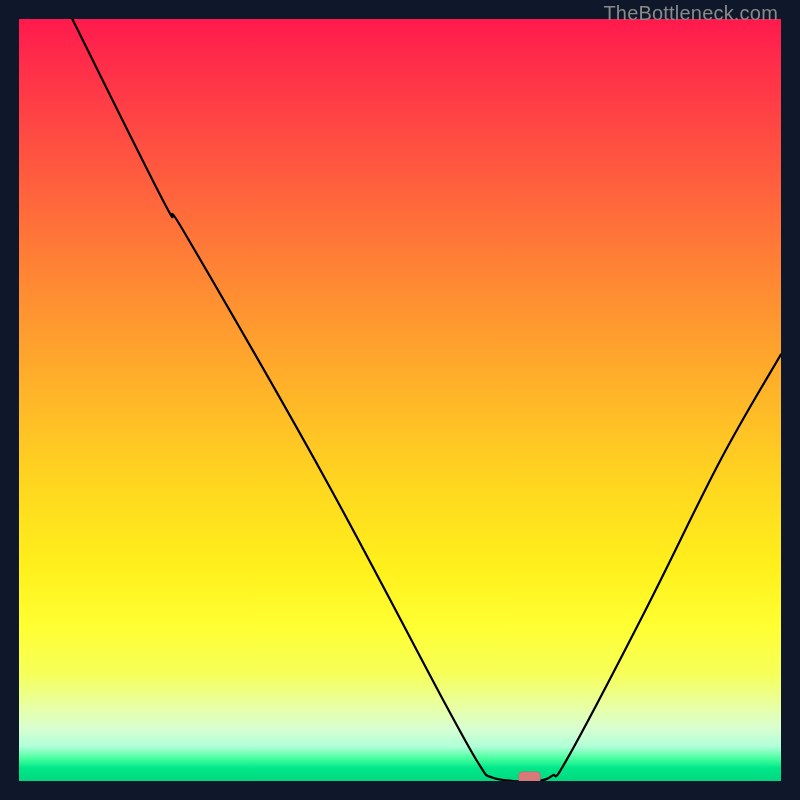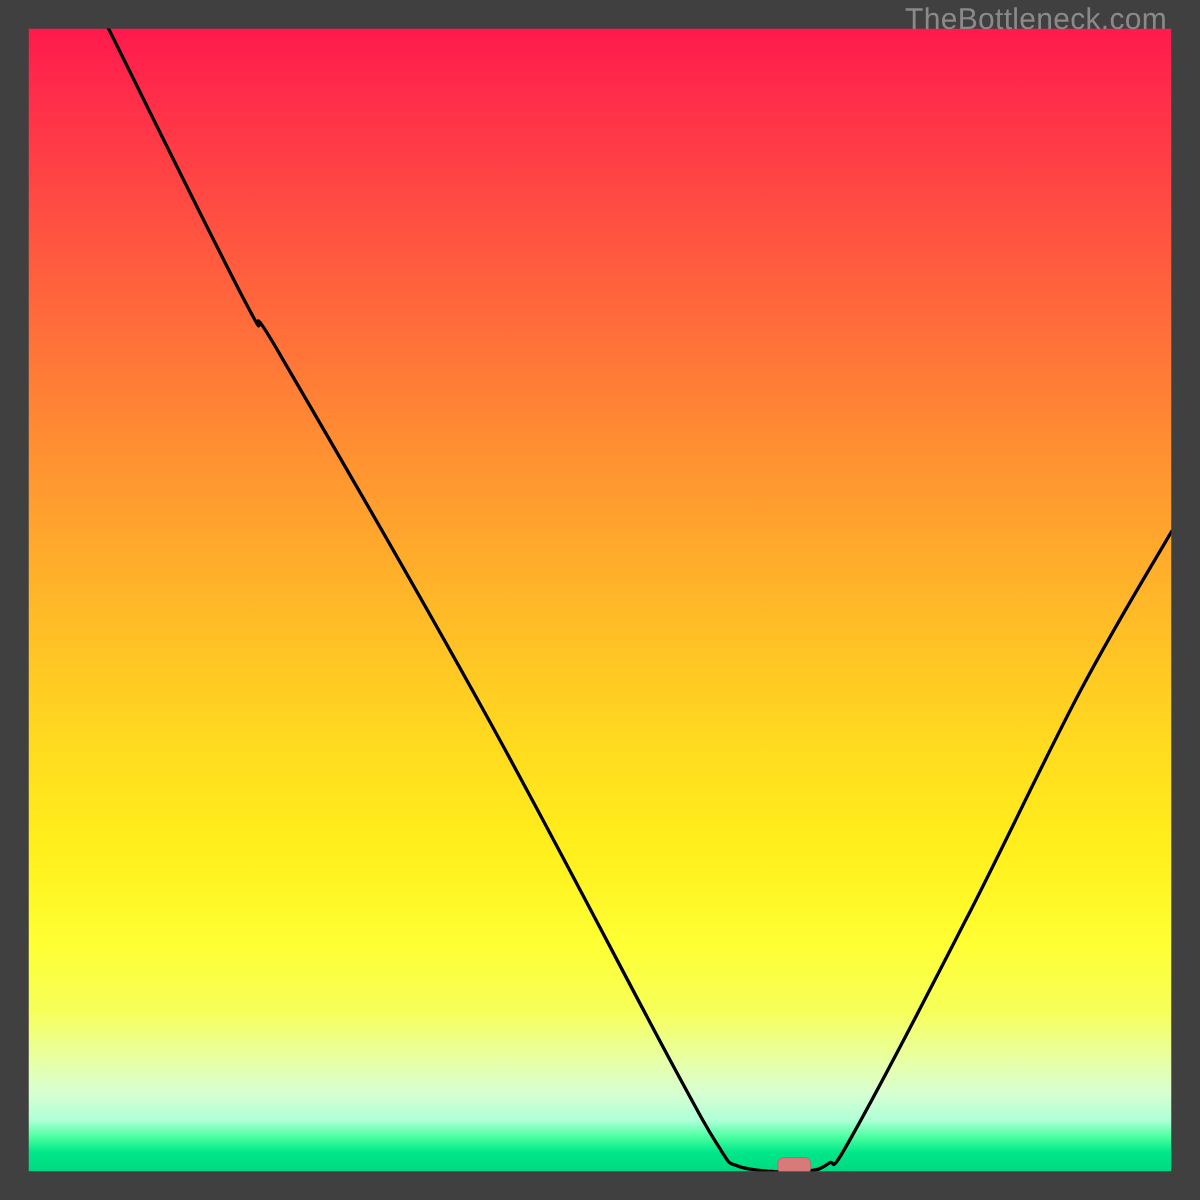--- a/index.html
+++ b/index.html
@@ -8,21 +8,21 @@
     width: 800px;
     height: 800px;
     background: #000;
     overflow: hidden;
     font-family: Arial, Helvetica, sans-serif;
   }
   .stage {
     position: relative;
     width: 800px;
     height: 800px;
-    background: #404040;
+    background: #0f172a;
   }
   .plot {
     position: absolute;
     left: 19px;
     top: 19px;
     width: 762px;
     height: 762px;
     overflow: hidden;
   }
   .gradient {

